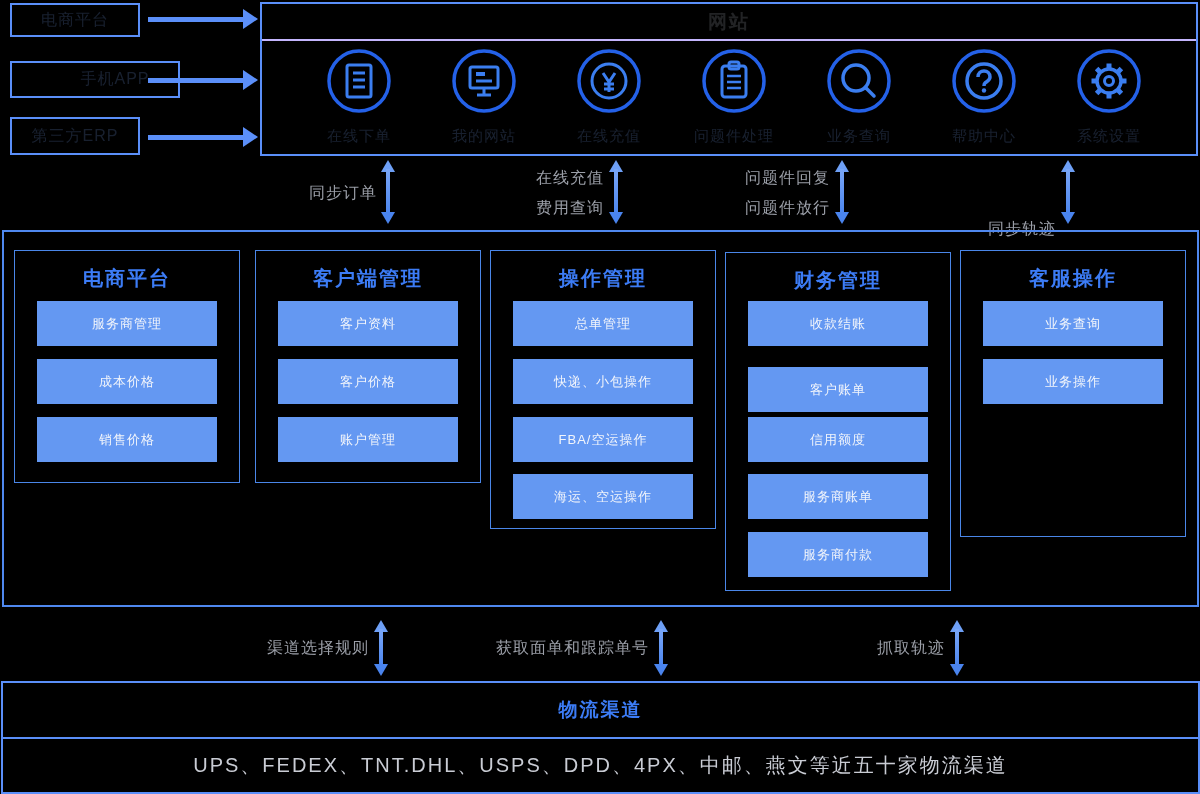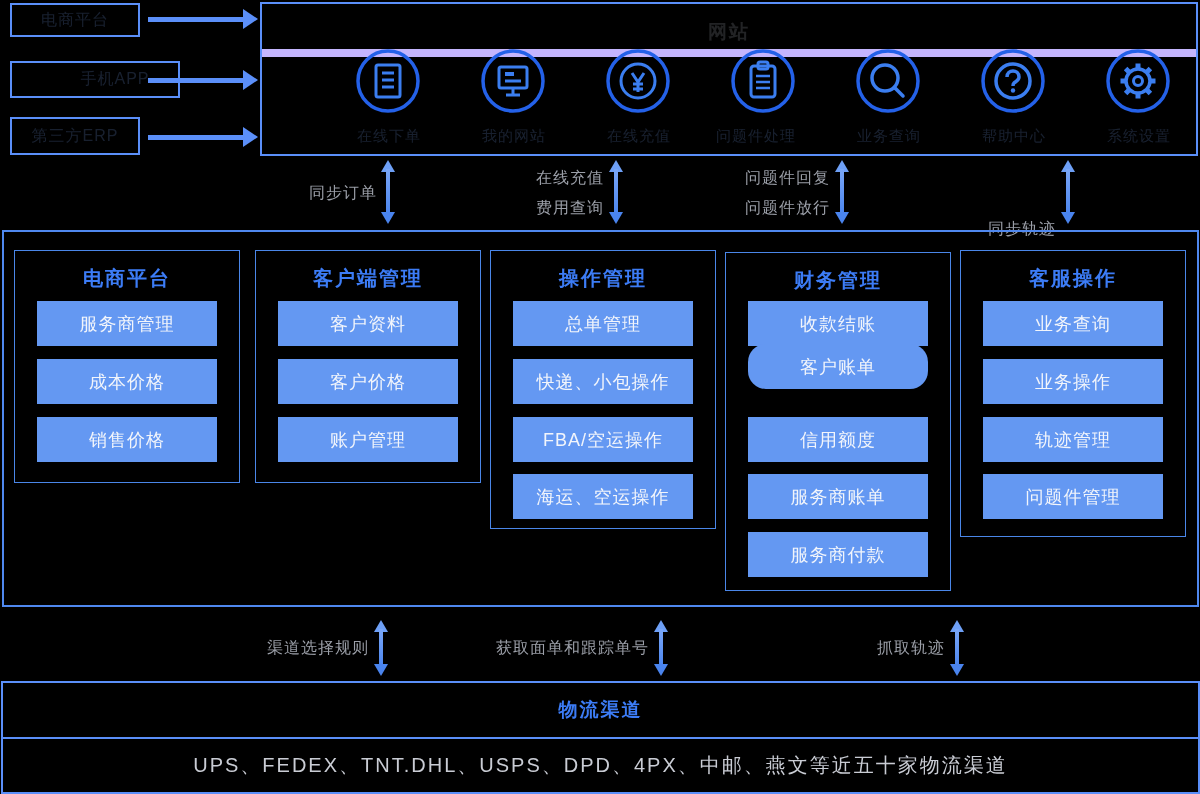--- a/index.html
+++ b/index.html
@@ -16,24 +16,24 @@
   .ghost{color:rgba(110,145,215,0.22);}
   .ghost-light{color:rgba(225,233,250,0.15);}
   
   .harrow{position:absolute;height:20px;width:110px;left:148px;}
   .harrow .shaft{position:absolute;left:0;right:13px;top:8px;height:5px;background:#5b8ff9;}
   .harrow .head{position:absolute;right:0;top:0;width:0;height:0;
     border-top:10px solid transparent;border-bottom:10px solid transparent;border-left:15px solid #5b8ff9;}
   
   .top-box{position:absolute;left:260px;top:2px;width:934px;height:150px;border:2px solid #5b8ff9;}
   .top-box .title{
-    position:absolute;left:0;right:0;top:0;height:35px;border-bottom:8px solid #c4b5fd;
-    display:flex;align-items:center;justify-content:center;font-size:19px;font-weight:bold;letter-spacing:2px;margin-top:10px;
-  }
-  .feature{position:absolute;top:44px;width:124px;text-align:right;}
+    position:absolute;left:0;right:0;top:0;height:35px;border-bottom:2px solid #c4b5fd;
+    display:flex;align-items:center;justify-content:center;font-size:19px;font-weight:bold;letter-spacing:2px;
+  }
+  .feature{position:absolute;top:44px;width:124px;text-align:center;}
   .feature .icon-wrap{display:inline-block;width:66px;height:66px;}
   .feature-label{margin-top:9px;font-size:15px;letter-spacing:1px;}
   
   .varrow{position:absolute;width:14px;}
   .varrow .shaft{position:absolute;left:5px;top:9px;bottom:9px;width:4px;
     background:linear-gradient(#7aa7f8,#4a84ee);}
   .varrow .head-up{position:absolute;top:0;left:0;width:0;height:0;
     border-left:7px solid transparent;border-right:7px solid transparent;border-bottom:12px solid #6ea0f6;}
   .varrow .head-down{position:absolute;bottom:0;left:0;width:0;height:0;
     border-left:7px solid transparent;border-right:7px solid transparent;border-top:12px solid #4a84ee;}
@@ -44,21 +44,21 @@
   
   .system-box{position:absolute;left:2px;top:230px;width:1193px;height:373px;border:2px solid #4f88ef;}
   .col{position:absolute;border:1px solid #4a86e8;}
   .col-title{
     position:absolute;left:0;right:0;top:14px;text-align:center;
     font-size:20px;font-weight:bold;color:#3c7cf6;letter-spacing:2px;
   }
   .btn{
     position:absolute;left:22px;width:180px;height:45px;background:#6498f2;
     display:flex;align-items:center;justify-content:center;
-    color:#f2f5fb;font-size:18px;letter-spacing:1px;
+    color:#f2f5fb;font-size:13px;letter-spacing:1px;
   }
   
   .channels-box{position:absolute;left:1px;top:681px;width:1195px;height:109px;border:2px solid #5b8ff9;}
   .channels-title{
     position:absolute;left:0;right:0;top:0;height:54px;border-bottom:2px solid #5b8ff9;
     display:flex;align-items:center;justify-content:center;
     color:#3c7cf6;font-size:19px;font-weight:bold;letter-spacing:2px;
   }
   .channels-list{
     position:absolute;left:0;right:0;top:56px;bottom:0;
@@ -237,32 +237,30 @@
       <div class="col-title">操作管理</div>
       <div class="btn" style="top:108px;">快递、小包操作</div>
       <div class="btn" style="top:50px;">总单管理</div>
       <div class="btn" style="top:166px;">FBA/空运操作</div>
       <div class="btn" style="top:223px;">海运、空运操作</div>
     </div>
 
     <div class="col" style="left:721px;top:20px;width:224px;height:337px;">
       <div class="col-title">财务管理</div>
       <div class="btn" style="top:48px;">收款结账</div>
-      <div class="btn" style="top:91px;border-radius:18px;">客户账单</div>
+      <div class="btn" style="top:114px;">客户账单</div>
       <div class="btn" style="top:164px;">信用额度</div>
       <div class="btn" style="top:221px;">服务商账单</div>
       <div class="btn" style="top:279px;">服务商付款</div>
     </div>
 
     <div class="col" style="left:956px;top:18px;width:224px;height:285px;">
       <div class="col-title">客服操作</div>
       <div class="btn" style="top:50px;">业务查询</div>
       <div class="btn" style="top:108px;">业务操作</div>
-      <div class="btn" style="top:166px;">轨迹管理</div>
-      <div class="btn" style="top:223px;">问题件管理</div>
     </div>
   </div>
 
   <div class="varrow" style="left:374px;top:620px;height:56px;">
       <div class="head-up"></div>
       <div class="shaft"></div>
       <div class="head-down"></div>
     </div>
   <div class="varrow" style="left:654px;top:620px;height:56px;">
       <div class="head-up"></div>

